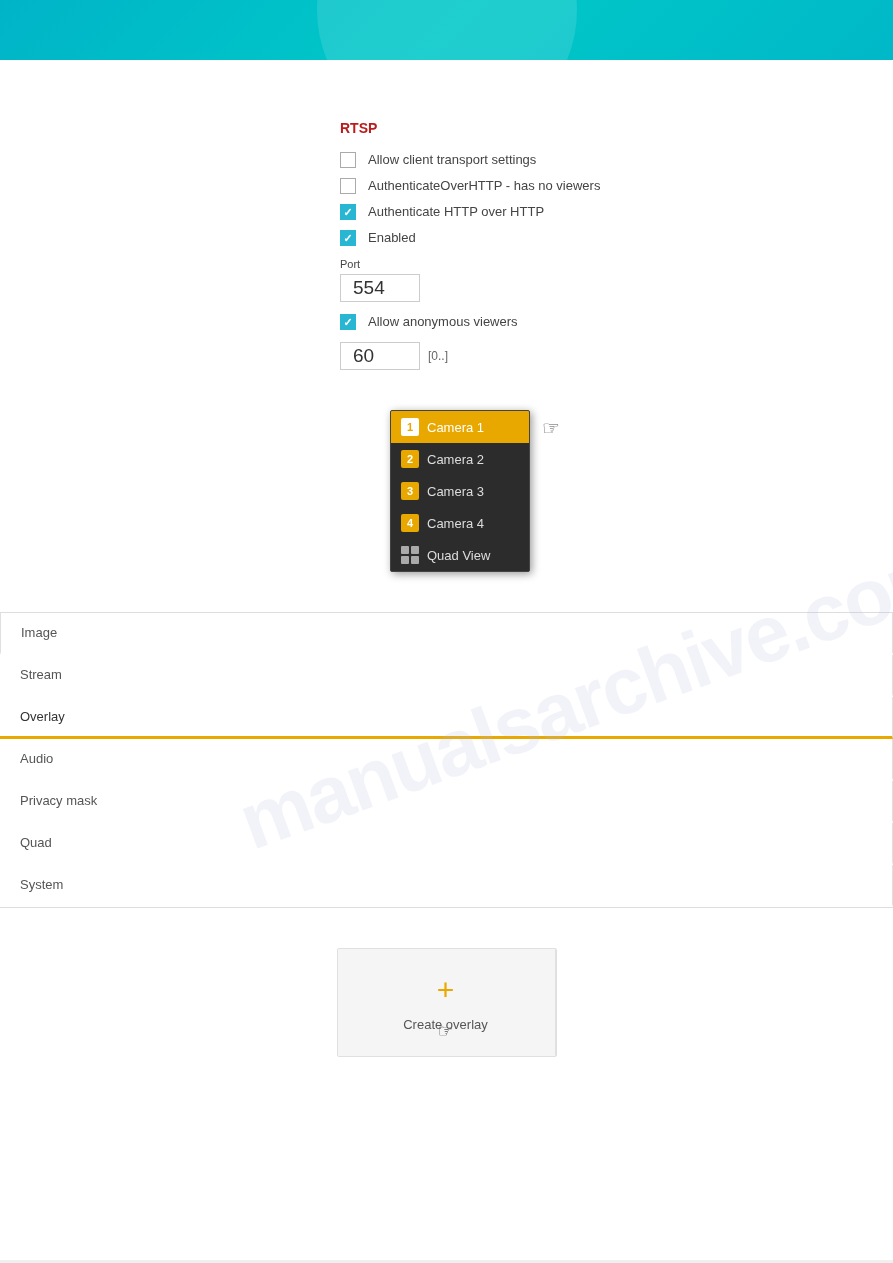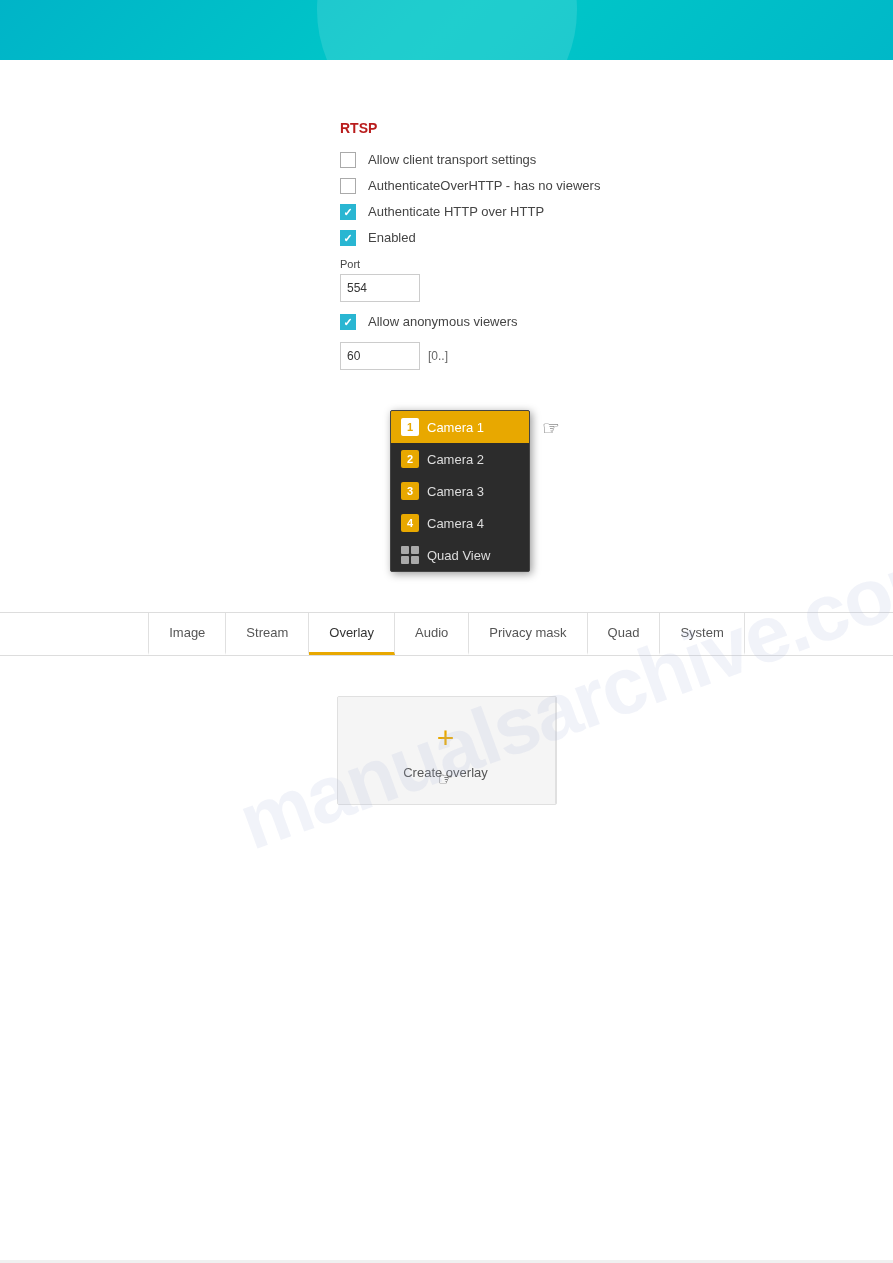--- a/index.html
+++ b/index.html
@@ -98,22 +98,22 @@
     .field-label {
       font-size: 11px;
       color: #444;
       margin-bottom: 4px;
     }
 
     .field-input {
       width: 80px;
       height: 28px;
       border: 1px solid #ccc;
-      padding: 2px 6px;
-      font-size: 12px;
+      padding: 2px 12px;
+      font-size: 19px;
       color: #333;
       background: #fff;
     }
 
     .field-hint {
       font-size: 12px;
       color: #666;
       margin-left: 8px;
     }
 
@@ -198,20 +198,21 @@
     }
 
     
     .nav-tabs {
       display: flex;
       border-top: 1px solid #ddd;
       border-bottom: 1px solid #ddd;
       background: #fff;
       margin: 30px 0 0 0;
       justify-content: center;
+      flex-direction: column;
     }
 
     .nav-tab {
       padding: 12px 20px;
       font-size: 13px;
       color: #555;
       cursor: pointer;
       border-bottom: 3px solid transparent;
       border-right: 1px solid #e0e0e0;
       background: #fff;

